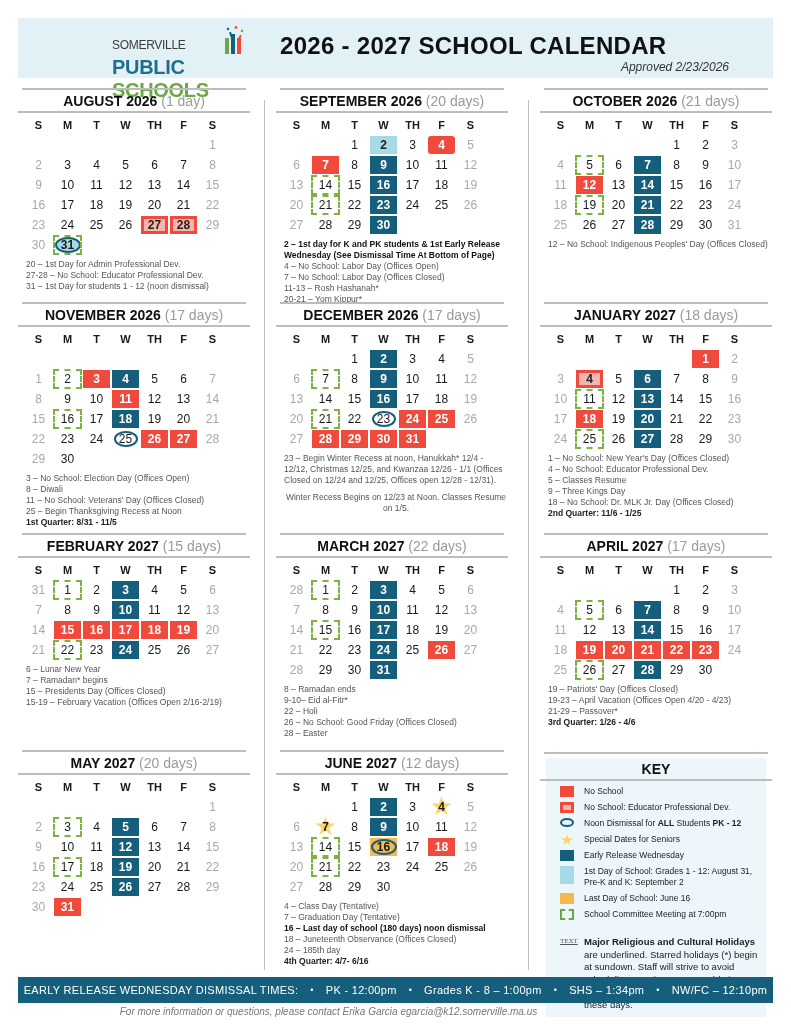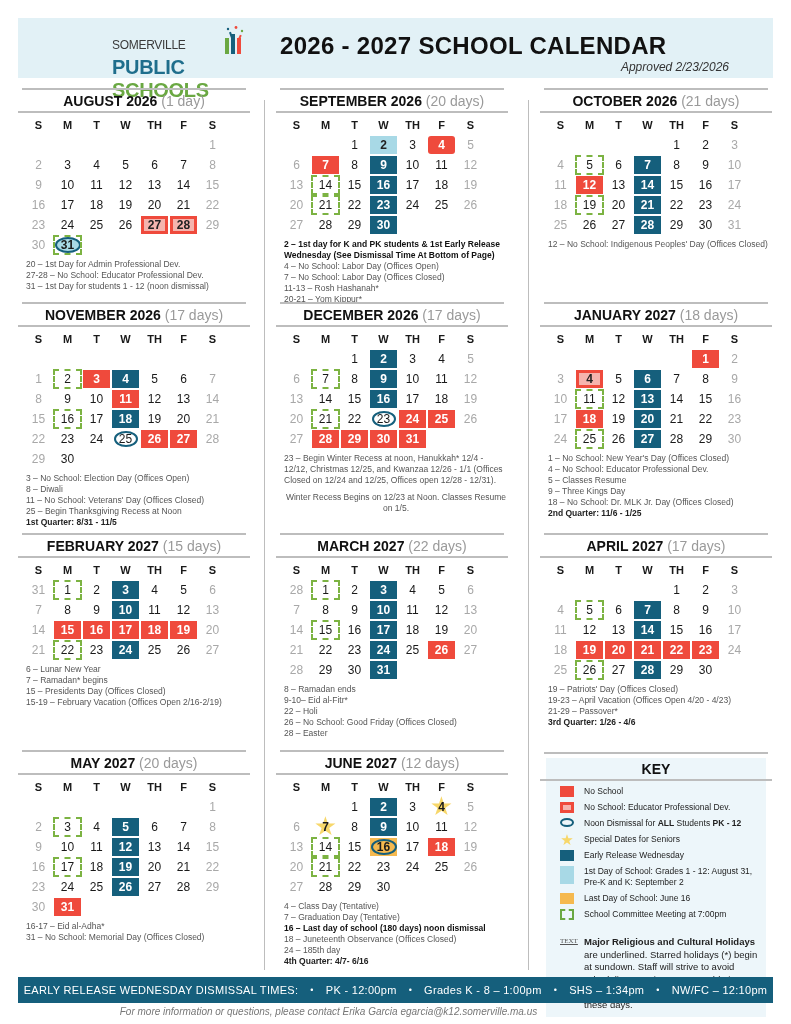--- a/index.html
+++ b/index.html
@@ -658,24 +658,20 @@
       <div class="cell"><span>28</span></div>
       <div class="cell we"><span>29</span></div>
       <div class="cell we"><span>30</span></div>
       <div class="cell ns"><span>31</span></div>
       <div class="cell"></div>
       <div class="cell"></div>
       <div class="cell"></div>
       <div class="cell"></div>
       <div class="cell"></div>
     </div>
-    <div class="notes">
-      <div class="">16-17 – Eid al-Adha*</div>
-      <div class="">31 – No School: Memorial Day (Offices Closed)</div>
-    </div>
   </div>
 <div class="month" style="left:276px; top:750px;">
     <div class="topline"></div>
     <div class="month-title"><span>JUNE 2027</span> <span class="days">(12 days)</span></div>
     <div class="underline"></div>
     <div class="grid">
       <div class="dow">S</div>
       <div class="dow">M</div>
       <div class="dow">T</div>
       <div class="dow">W</div>

